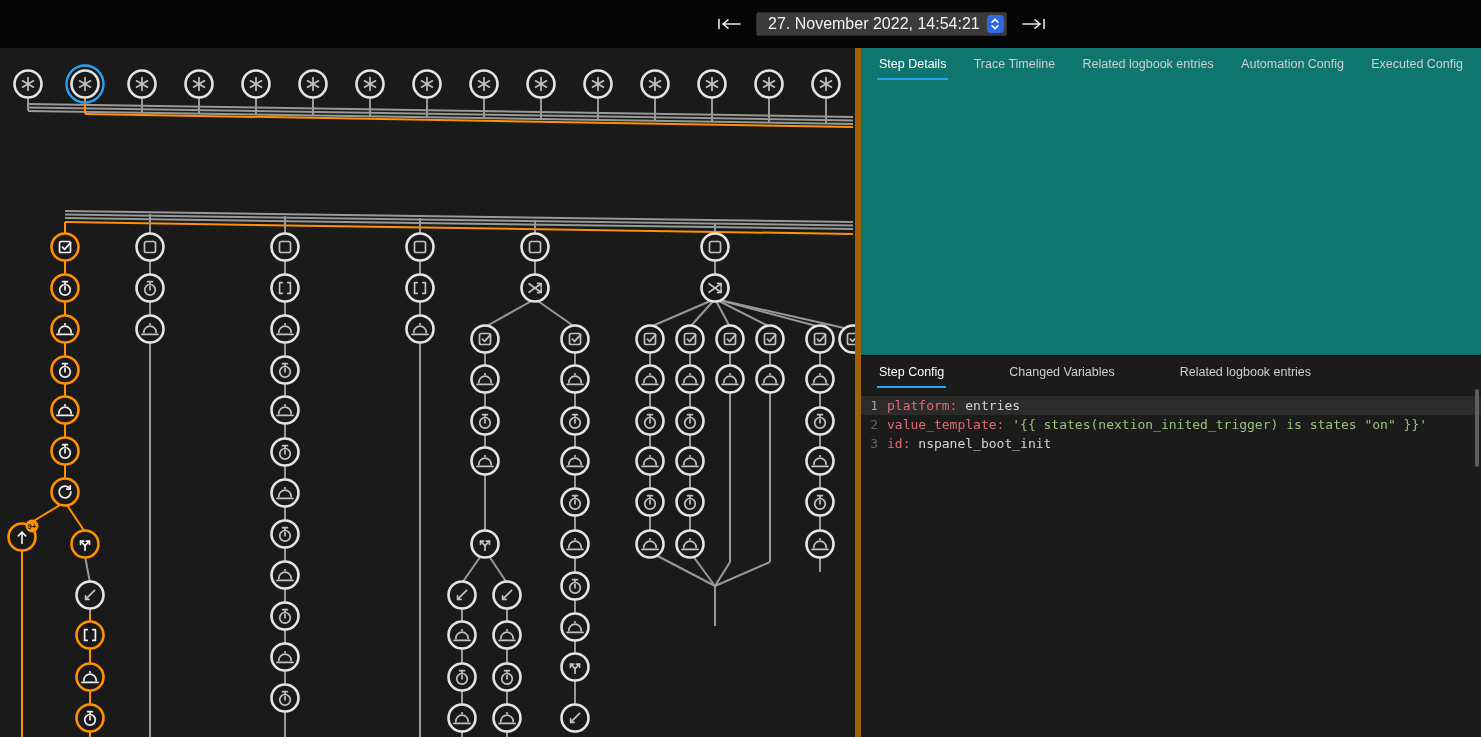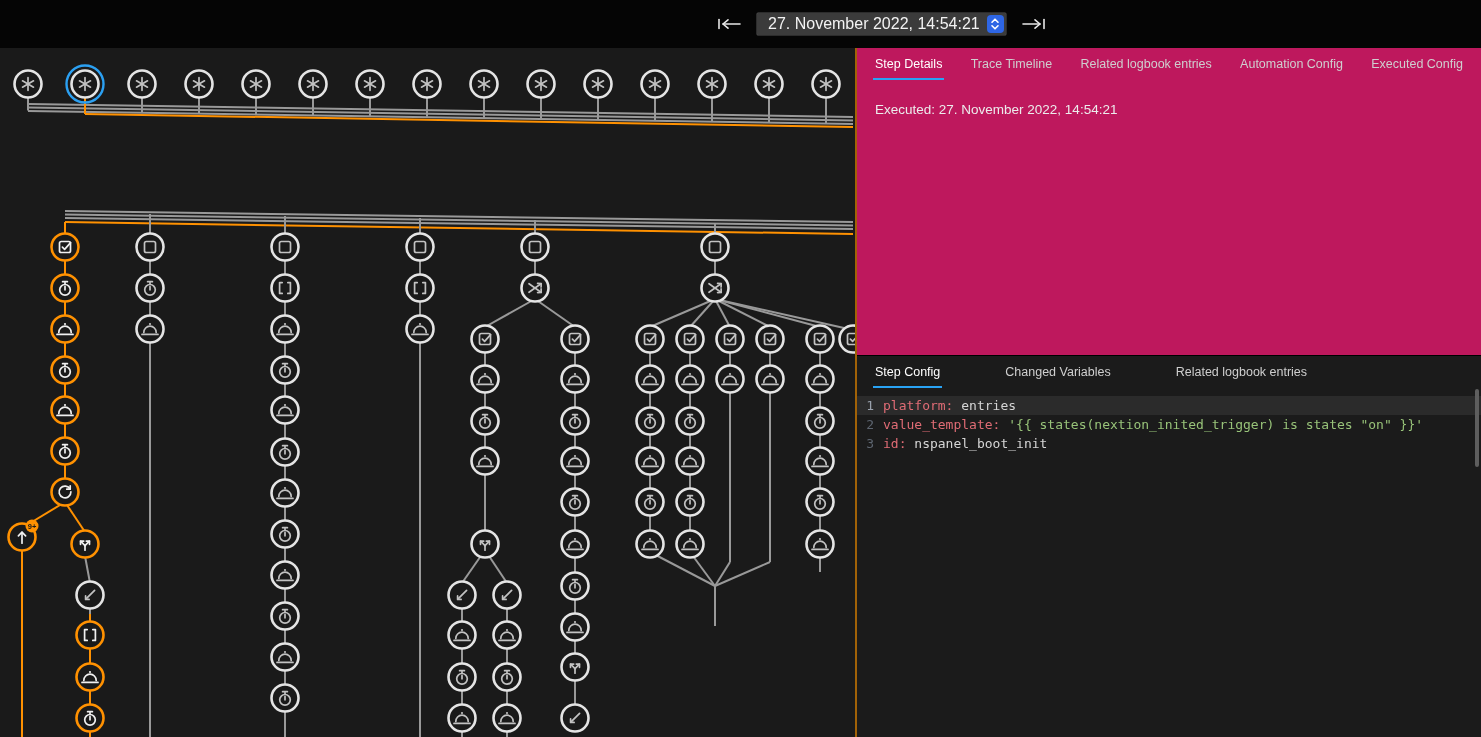--- a/index.html
+++ b/index.html
@@ -8,21 +8,21 @@
   .topbar{height:48px;background:#050505;position:relative}
   .run-controls{position:absolute;left:712px;top:0;height:48px;display:flex;align-items:center;gap:11px}
   .runnav{background:none;border:none;cursor:pointer;display:flex;padding:4px}
   .runselect{display:flex;align-items:center;gap:7px;background:#3b3b3b;border-radius:1px;height:22px;
     padding:0 2px 0 11px;font-size:16px;color:#f2f2f2;cursor:pointer;box-shadow:0 0 0 .5px #555}
   .stepper{width:17px;height:18px;border-radius:4px;display:flex;align-items:center;justify-content:center;
     background:var(--stepper,#2e66e5)}
   .main{display:flex;height:689px}
   .graph-pane{width:855px;height:689px;background:#1a1a1a;position:relative;overflow:hidden}
   #trace-svg{display:block}
-  .right{flex:1;display:flex;flex-direction:column;border-left:2px solid #a16207;background:#be185d}
+  .right{flex:1;display:flex;flex-direction:column;border-left:6px solid #a16207;background:#0f766e}
   .details{height:307px}
   .tabs{display:flex;align-items:stretch;height:32px;font-size:12.5px}
   .tabs-between{justify-content:space-between;padding:0 16px}
   .tabs-left{gap:61px;padding:0 16px}
   .tab{background:none;border:none;color:#cfcfcf;font:inherit;position:relative;cursor:pointer;
     padding:0 2px;display:flex;align-items:center;white-space:nowrap}
   .tab.active{color:#fff}
   .tab.active::after{content:"";position:absolute;left:0;right:0;bottom:0;height:2px;background:var(--accent,#29a3f4)}
   .executed{margin:22px 0 0 18px;font-size:13.5px;color:#ececec}
   .config{flex:1;background:#1b1b1b;border-top:1px solid #000;position:relative}
@@ -914,21 +914,20 @@
   </div>
   <div class="right">
     <section class="details">
       <nav class="tabs tabs-between" id="details-tabs">
           <button class="tab active">Step Details</button>
           <button class="tab">Trace Timeline</button>
           <button class="tab">Related logbook entries</button>
           <button class="tab">Automation Config</button>
           <button class="tab">Executed Config</button>
         </nav>
-      <div class="executed">Executed: 27. November 2022, 14:54:21</div>
     </section>
     <section class="config">
       <nav class="tabs tabs-left" id="config-tabs">
           <button class="tab active">Step Config</button>
           <button class="tab">Changed Variables</button>
           <button class="tab">Related logbook entries</button>
         </nav>
       <div class="code" id="code-lines">
           <div class="code-line active"><span class="gutter">1</span><span><span class="tok-key">platform:</span><span class="tok-plain"> entries</span></span></div>
           <div class="code-line"><span class="gutter">2</span><span><span class="tok-key">value_template:</span><span class="tok-plain"> </span><span class="tok-string">'{{ states(nextion_inited_trigger) is states "on" }}'</span></span></div>

